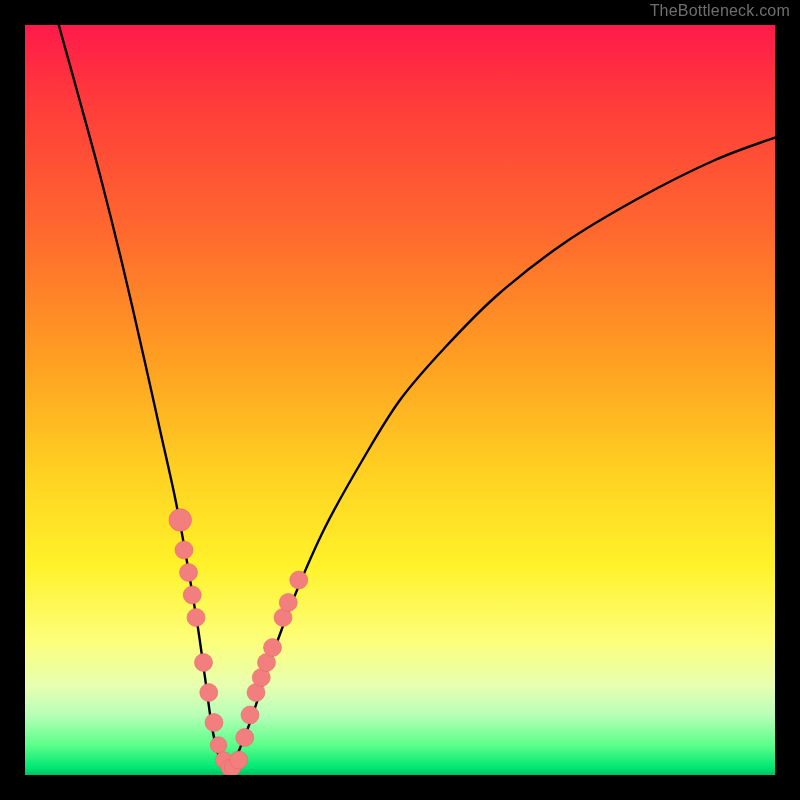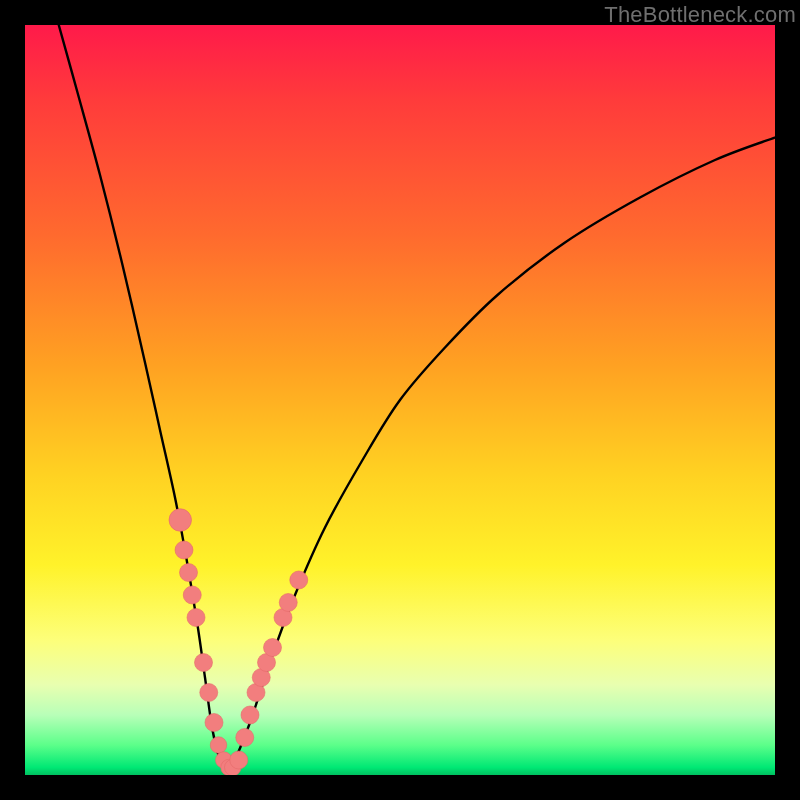--- a/index.html
+++ b/index.html
@@ -37,23 +37,23 @@
       #e8ffb0 88%,
       #b8ffb8 92%,
       #5cff8a 96%,
       #00e874 99%,
       #00c060 100%
     );
   }
   .watermark {
     position: absolute;
     top: 2px;
-    right: 4px;
+    right: 10px;
     color: #6f6f6f;
-    font-size: 22px;
+    font-size: 16px;
     font-weight: 500;
     letter-spacing: 0.2px;
     user-select: none;
   }
   svg.curve-layer {
     position: absolute;
     top: 0;
     left: 0;
     width: 750px;
     height: 750px;

